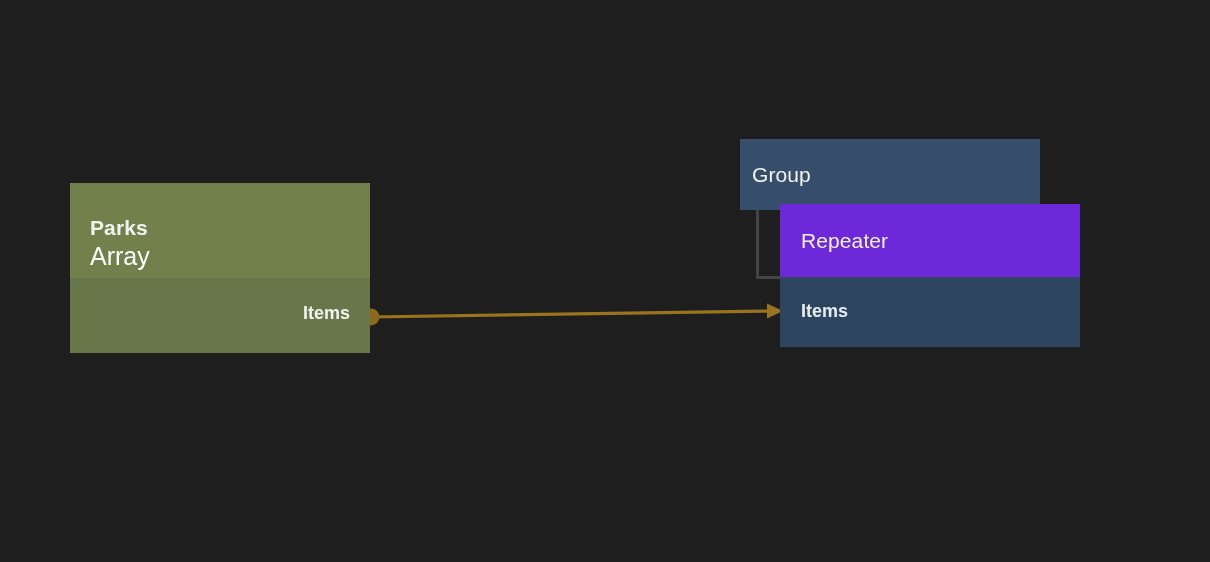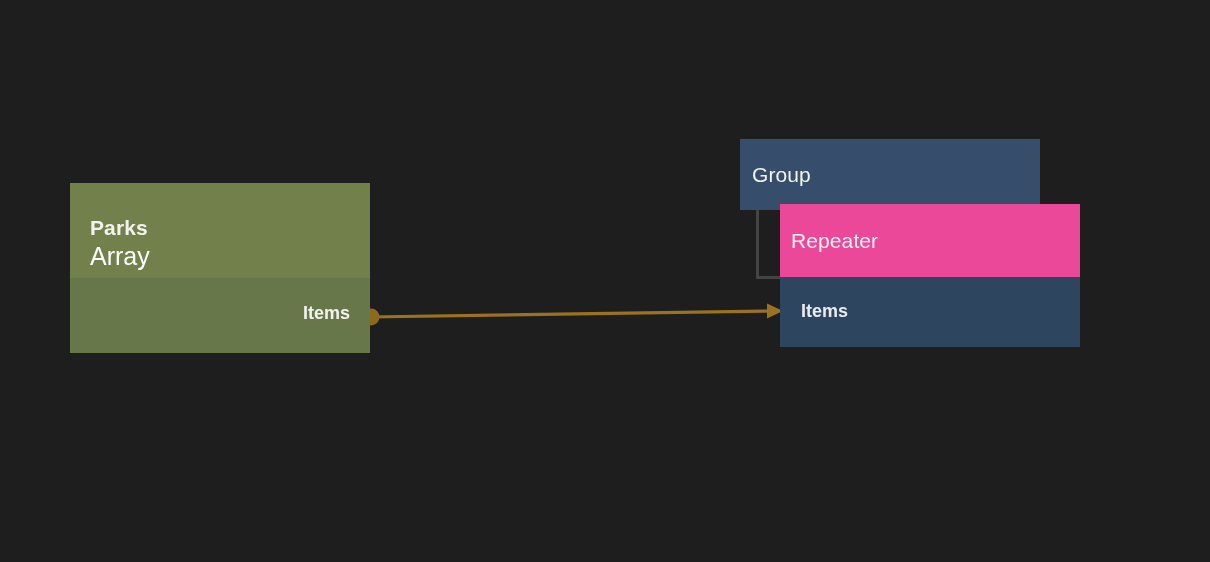--- a/index.html
+++ b/index.html
@@ -96,22 +96,22 @@
 
   
   .node-repeater {
     left: 780px;
     top: 204px;
     width: 300px;
     height: 143px;
   }
   .node-repeater .node-header {
     height: 73px;
-    background: #ec4899;
-    padding-left: 11px;
+    background: #6d28d9;
+    padding-left: 21px;
   }
   .node-repeater .node-header .title-main {
     font-size: 21px;
     font-weight: 400;
   }
   .node-repeater .node-body {
     height: 70px;
     background: #2e4560;
   }
   .port-row-in {

